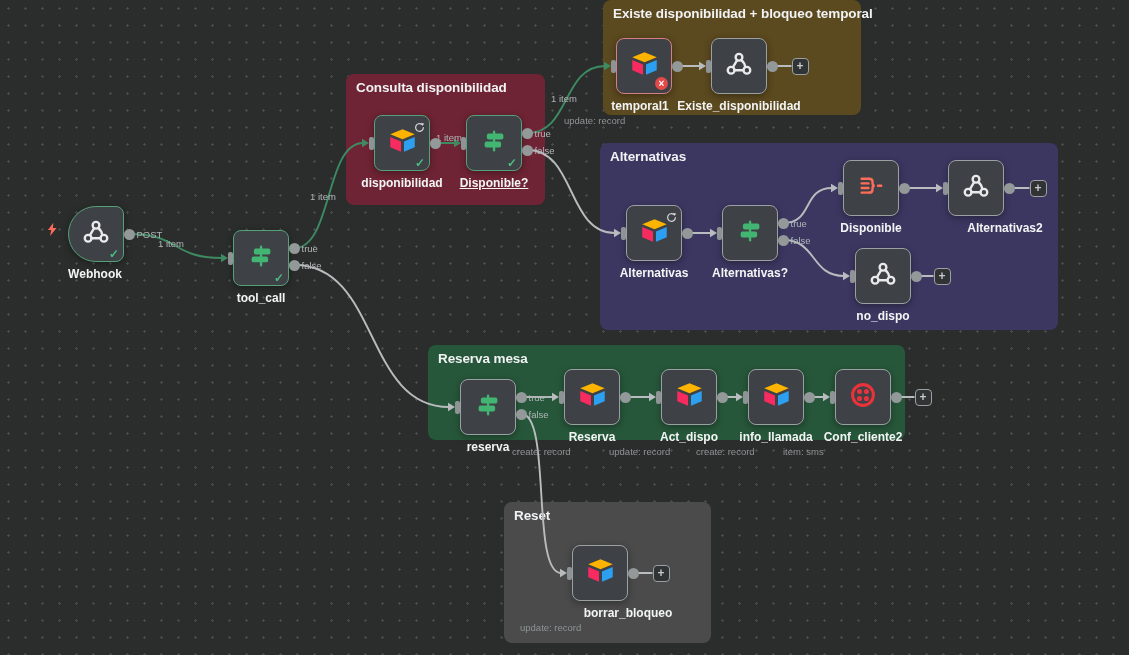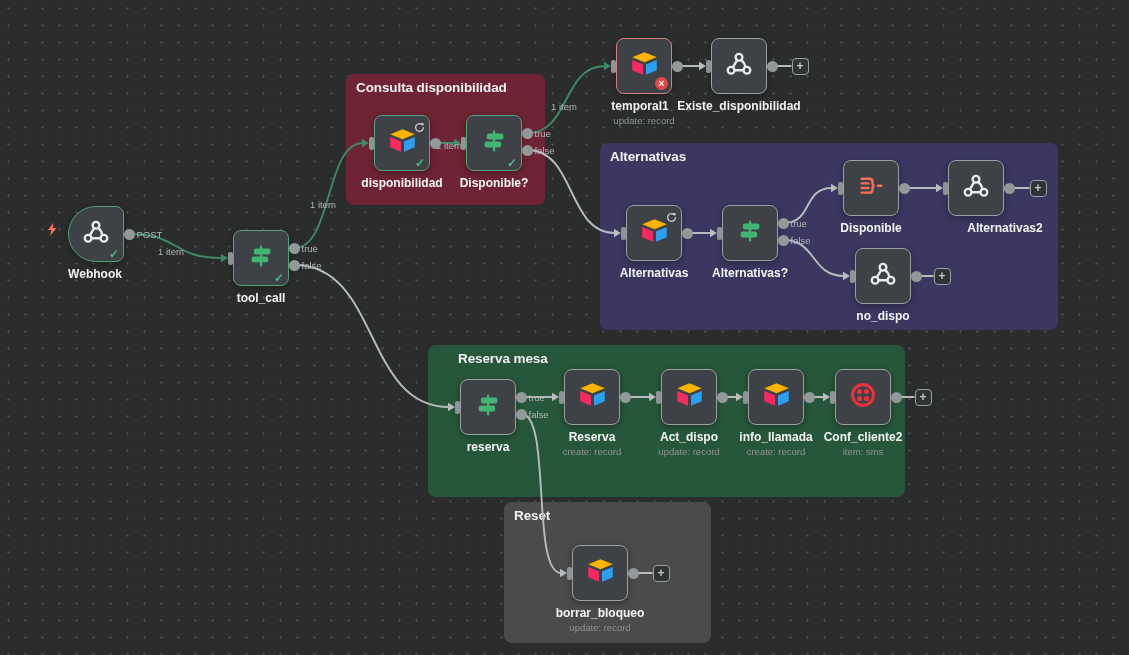--- a/index.html
+++ b/index.html
@@ -12,45 +12,48 @@
   }
   .group{position:absolute;border-radius:8px;z-index:1;}
   .group-title{font-size:13.5px;font-weight:bold;color:#f0f2f3;padding:6px 10px;letter-spacing:-0.1px;white-space:nowrap;}
   .node{position:absolute;width:56px;height:56px;border-radius:8px;background:#3e4145;
     border:1.8px solid #9ba0a2;z-index:3;display:flex;align-items:center;justify-content:center;
     box-shadow:0 2px 7px rgba(0,0,0,.35);}
   .node.trigger{border-radius:28px 8px 8px 28px;}
   .node.success{border-color:#55a179;}
   .node.error{border-color:#d57f83;}
   .node-name{position:absolute;width:160px;font-size:12px;font-weight:600;color:#f3f5f5;text-align:center;z-index:4;white-space:nowrap;}
-  .node-sub{position:absolute;width:160px;font-size:9.5px;color:#8f9497;text-align:center;z-index:4;white-space:nowrap;}
+  .node-sub{position:absolute;width:160px;font-size:9.5px;color:#8f9497;text-align:left;z-index:4;white-space:nowrap;}
   .out-dot{position:absolute;width:11px;height:11px;border-radius:50%;background:#939899;z-index:4;}
   .in-bar{position:absolute;width:5px;height:13px;border-radius:2px;background:#8e9396;z-index:4;}
   .port-label{position:absolute;font-size:9.5px;color:#b2b6b8;transform:translateY(-50%);z-index:4;white-space:nowrap;}
-  .edge-label{position:absolute;font-size:9.5px;color:#b2b6b8;transform:translate(-50%,-50%);z-index:2;white-space:nowrap;margin-top:8px;}
+  .edge-label{position:absolute;font-size:9.5px;color:#b2b6b8;transform:translate(-50%,-50%);z-index:2;white-space:nowrap;}
   .plus{position:absolute;width:17px;height:17px;border:1.6px solid #9ba0a2;border-radius:4px;background:#313434;
     color:#c7cacc;display:flex;align-items:center;justify-content:center;font-size:12px;font-weight:bold;z-index:3;line-height:1;}
   .badge-sync{position:absolute;top:3px;right:4px;z-index:5;}
   .badge-check{position:absolute;bottom:0px;right:4px;color:#4cbd82;font-size:12px;font-weight:bold;z-index:5;}
   .badge-error{position:absolute;bottom:3px;right:3px;width:13px;height:13px;border-radius:50%;background:#e24a4a;
     color:#fff;font-size:10px;font-weight:bold;display:flex;align-items:center;justify-content:center;z-index:5;line-height:1;}
   #edge-layer{position:absolute;left:0;top:0;z-index:2;}
   .bolt{position:absolute;z-index:3;}
 </style>
 </head>
 <body>
 
 <div id="canvas">
     <div class="group" style="left: 346px; top: 74px; width: 199px; height: 131px; background: rgb(110, 36, 52);">
       <div class="group-title">Consulta disponibilidad</div>
     </div>
+    <div class="group" style="left: 603px; top: 0px; width: 258px; height: 115px; background: rgb(91, 73, 31);">
+      <div class="group-title">Existe disponibilidad + bloqueo temporal</div>
+    </div>
     <div class="group" style="left: 600px; top: 143px; width: 458px; height: 187px; background: rgb(59, 55, 97);">
       <div class="group-title">Alternativas</div>
     </div>
-    <div class="group" style="left: 428px; top: 345px; width: 477px; height: 152px; background: rgb(39, 87, 58); padding-left: 20px;">
+    <div class="group" style="left: 428px; top: 345px; width: 477px; height: 95px; background: rgb(39, 87, 58);">
       <div class="group-title">Reserva mesa</div>
     </div>
     <div class="group" style="left: 504px; top: 502px; width: 207px; height: 141px; background: rgb(74, 75, 74);">
       <div class="group-title">Reset</div>
     </div>
     <svg id="edge-layer" width="1129" height="655">
       <path d="M 129.5 234 C 180.375 234, 171.125 258, 222 258" fill="none" stroke="#3d8a63" stroke-width="1.9"></path>
       <polygon points="228,258 221,253.8 221,262.2" fill="#3d8a63"></polygon>
       <path d="M 294.5 248 C 332.175 248, 325.325 143, 363 143" fill="none" stroke="#3d8a63" stroke-width="1.9"></path>
       <polygon points="369,143 362,138.8 362,147.2" fill="#3d8a63"></polygon>
@@ -143,21 +146,21 @@
     <div class="in-bar" style="left: 368.5px; top: 136.5px;"></div>
     <div class="out-dot" style="left: 430px; top: 137.5px;"></div>
     <div class="node success" style="left: 466px; top: 115px;">
       <span><svg viewBox="0 0 24 24" width="30" height="30" fill="#42b572">
           <rect x="11.1" y="3.6" width="1.9" height="16.8" rx="0.95"></rect>
           <rect x="6.3" y="6" width="13.2" height="4.7" rx="1.5"></rect>
           <rect x="4.5" y="12.4" width="13.2" height="4.7" rx="1.5"></rect>
         </svg></span>
       <span class="badge-check">✓</span>
     </div>
-    <div class="node-name" style="left: 414px; top: 176px;">Disponible?</div>
+    <div class="node-name" style="left: 414px; top: 176px; text-decoration: underline;">Disponible?</div>
     <div class="in-bar" style="left: 460.5px; top: 136.5px;"></div>
     <div class="out-dot" style="left: 522px; top: 127.5px;"></div>
     <div class="port-label" style="left: 534.5px; top: 133px;">true</div>
     <div class="out-dot" style="left: 522px; top: 144.5px;"></div>
     <div class="port-label" style="left: 534.5px; top: 150px;">false</div>
     <div class="node error" style="left: 616px; top: 38px;">
       <span><svg viewBox="0 0 24 24" width="33" height="33">
           <polygon points="12,3 20.9,6.7 12,10.4 3.1,6.7" fill="#fcb400"></polygon>
           <polygon points="3.1,8.7 10.9,12 10.9,19.5 3.1,16.2" fill="#f82b60"></polygon>
           <polygon points="20.9,8.7 13.1,12 13.1,19.5 20.9,16.2" fill="#2d9ff0"></polygon>
@@ -312,20 +315,20 @@
     <div class="node-sub" style="left: 783px; top: 446px;">item: sms</div>
     <div class="in-bar" style="left: 829.5px; top: 390.5px;"></div>
     <div class="out-dot" style="left: 891px; top: 391.5px;"></div>
     <div class="node" style="left: 572px; top: 545px;">
       <span><svg viewBox="0 0 24 24" width="33" height="33">
           <polygon points="12,3 20.9,6.7 12,10.4 3.1,6.7" fill="#fcb400"></polygon>
           <polygon points="3.1,8.7 10.9,12 10.9,19.5 3.1,16.2" fill="#f82b60"></polygon>
           <polygon points="20.9,8.7 13.1,12 13.1,19.5 20.9,16.2" fill="#2d9ff0"></polygon>
         </svg></span>
     </div>
-    <div class="node-name" style="left: 520px; top: 606px;">borrar_bloqueo</div>
+    <div class="node-name" style="left: 548px; top: 606px;">borrar_bloqueo</div>
     <div class="node-sub" style="left: 520px; top: 622px;">update: record</div>
     <div class="in-bar" style="left: 566.5px; top: 566.5px;"></div>
     <div class="out-dot" style="left: 628px; top: 567.5px;"></div>
     <span class="bolt" style="left: 47px; top: 222px;"><svg viewBox="0 0 12 16" width="11" height="15">
         <polygon points="7,0.5 1,8.5 4.6,8.5 3.4,15.2 10.4,6.3 6.4,6.3" fill="#ff6d5a"></polygon>
       </svg></span>
   </div>
 
 </body></html>

